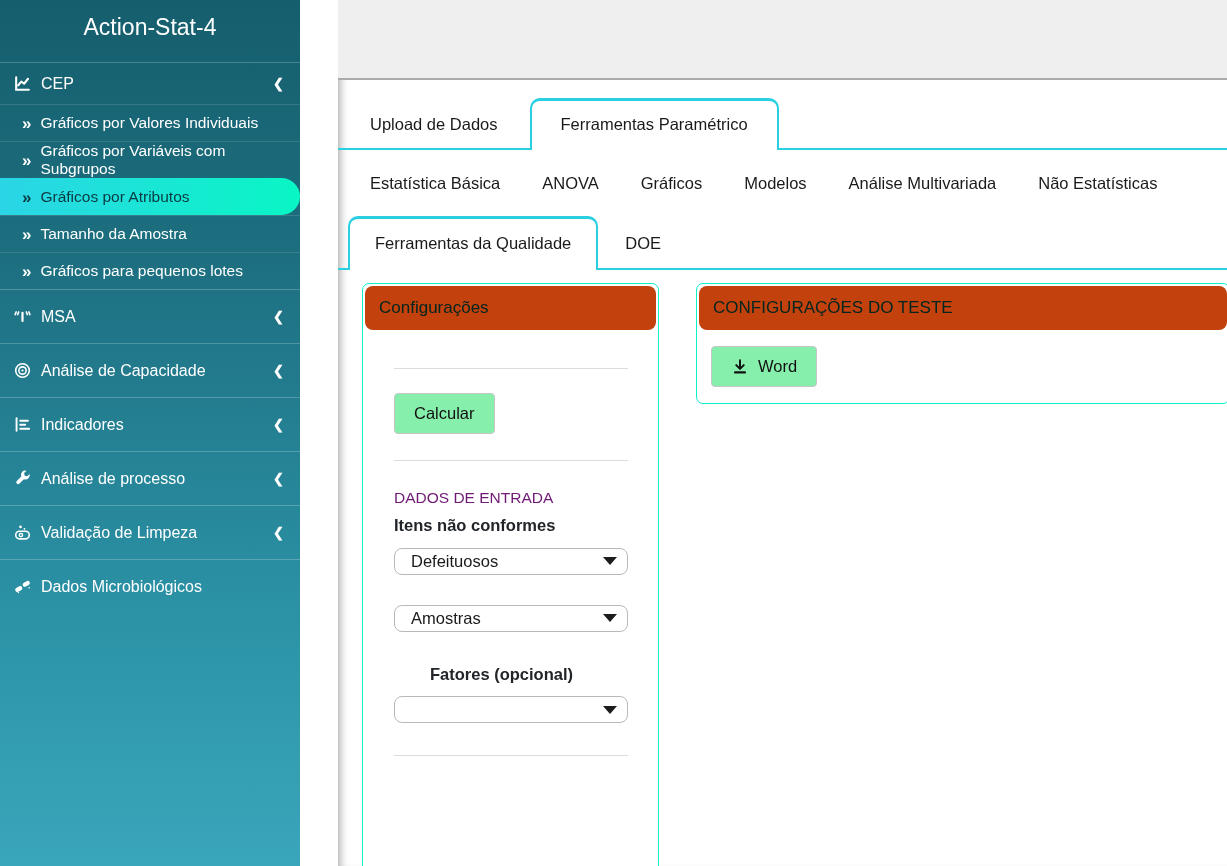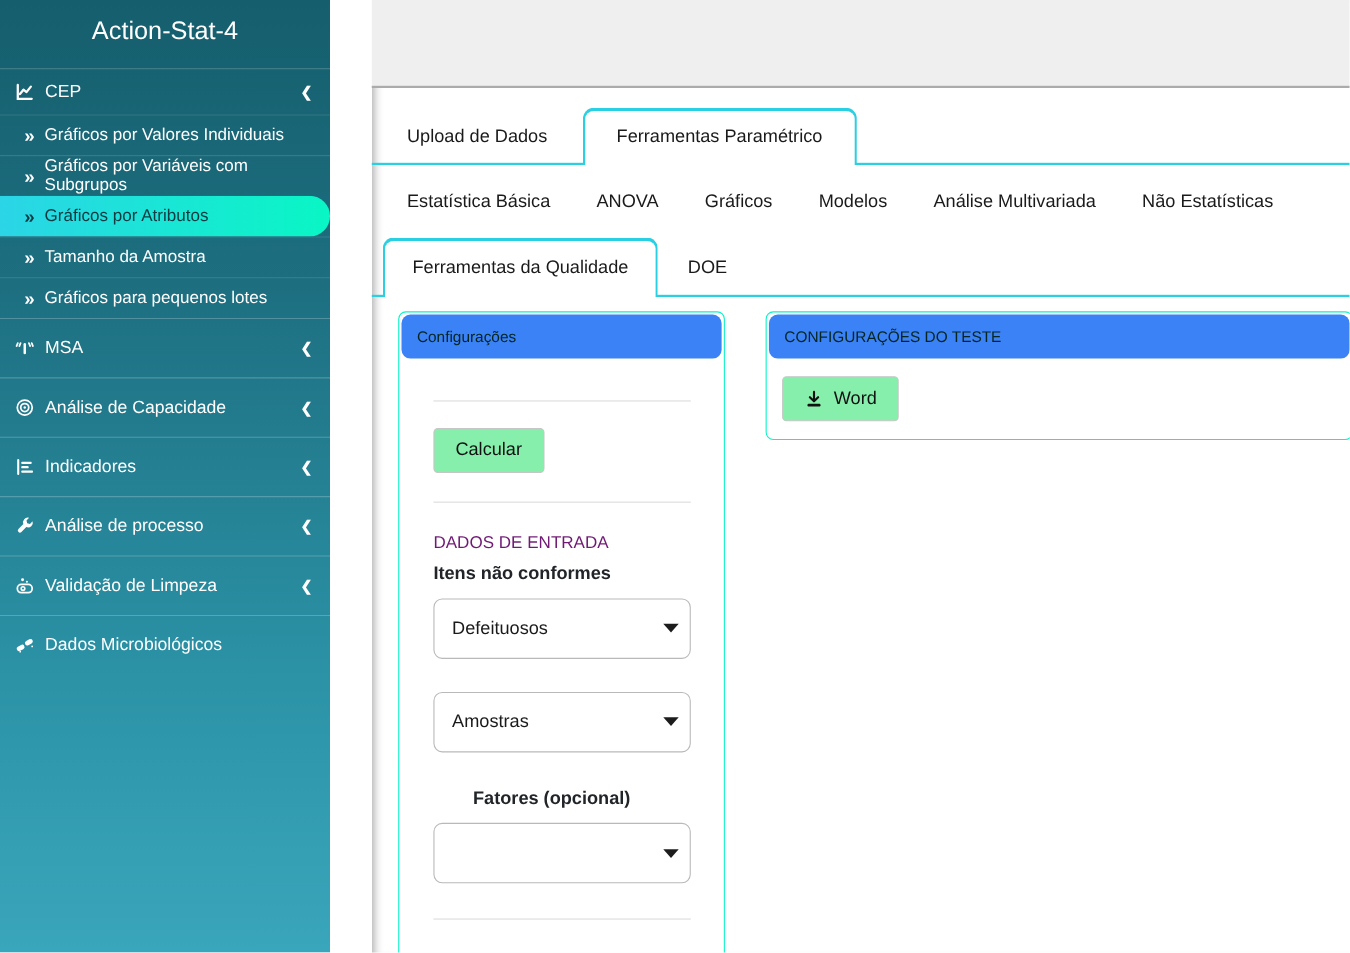--- a/index.html
+++ b/index.html
@@ -35,40 +35,40 @@
   .category-row { display:flex; gap:42px; padding:24px 0 23px 32px; font-size:16.5px; }
   .category-item { cursor:pointer; white-space:nowrap; }
 
   .tabs-sub { display:flex; align-items:flex-end; border-bottom:2px solid #2bcfe2; padding-left:10px; }
   .tabs-sub .tab { padding:15px 27px; }
   .tabs-sub .tab.active { padding:15px 25px 17px; border-radius:10px 10px 0 0; }
 
   
   .panels { display:flex; align-items:flex-start; gap:37px; padding:13px 0 0 24px; }
   .panel { border:1.5px solid #0cf2c8; border-radius:7px; background:#fff; }
-  .panel-header { background:#3b82f6; border-radius:8px; margin:2px; padding:12px 14px;
-    font-size:14px; color:#03251f; }
+  .panel-header { background:#c2410c; border-radius:8px; margin:2px; padding:12px 14px;
+    font-size:17px; color:#03251f; }
   .panel-config { width:297px; height:620px; }
   .panel-config .panel-body { padding:16px 30px 0 31px; }
   .panel-test { flex:1; margin-right:-3px; }
   .panel-test .panel-body { padding:14px 14px 16px; }
 
   .divider { border:none; border-top:1px solid #dcdcdc; }
   .div-1 { margin:20px 0 24px; }
   .div-2 { margin:26px 0 0; }
   .div-3 { margin:32px 0 0; }
 
   .btn { display:inline-flex; align-items:center; gap:9px; background:#86efac;
     border:1px solid #c6c6c6; border-radius:4px; font-size:16.5px; color:#111;
     padding:10px 19px; cursor:pointer; font-family:inherit; }
 
   .section-label { font-size:15.5px; color:#701a75; margin:28px 0 6px; }
   .field-label { font-size:16.5px; font-weight:bold; color:#212529; margin:0 0 9px; line-height:1.55; }
   .field-label.spaced { margin-top:28px;margin-left:36px; }
-  .select { height:55px; border:1px solid #b9b9b9; border-radius:8px; background:#fff;
+  .select { height:27px; border:1px solid #b9b9b9; border-radius:8px; background:#fff;
     display:flex; align-items:center; justify-content:space-between;
     padding:0 10px 0 16px; font-size:16.5px; margin-bottom:30px; cursor:pointer; }
   .caret { width:0; height:0; border-left:7px solid transparent; border-right:7px solid transparent;
     border-top:8px solid #1c1c1c; }
 
   .dl-icon { width:18px; height:18px; display:block; }
 </style>
 </head>
 <body>
 

